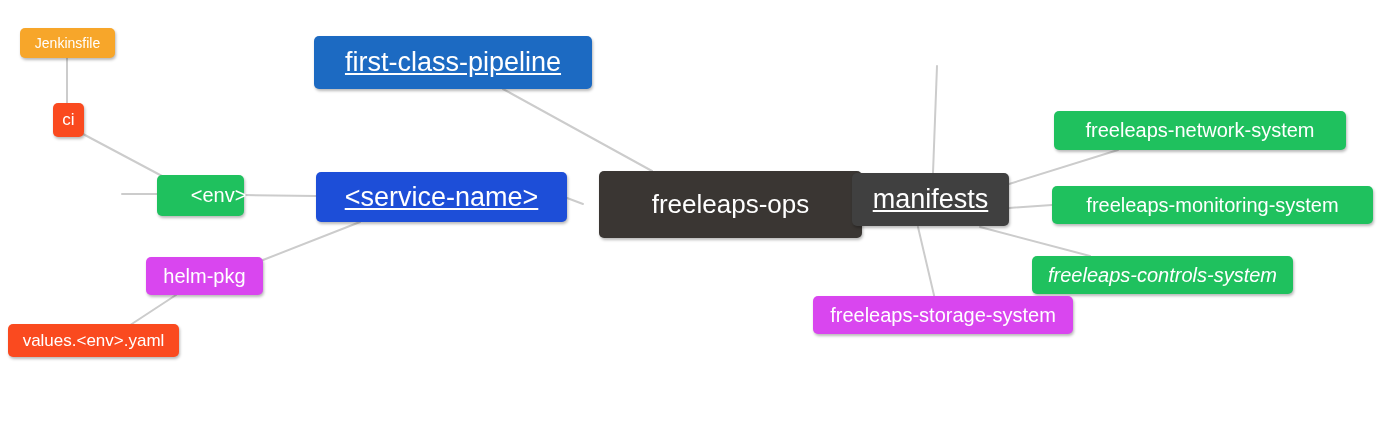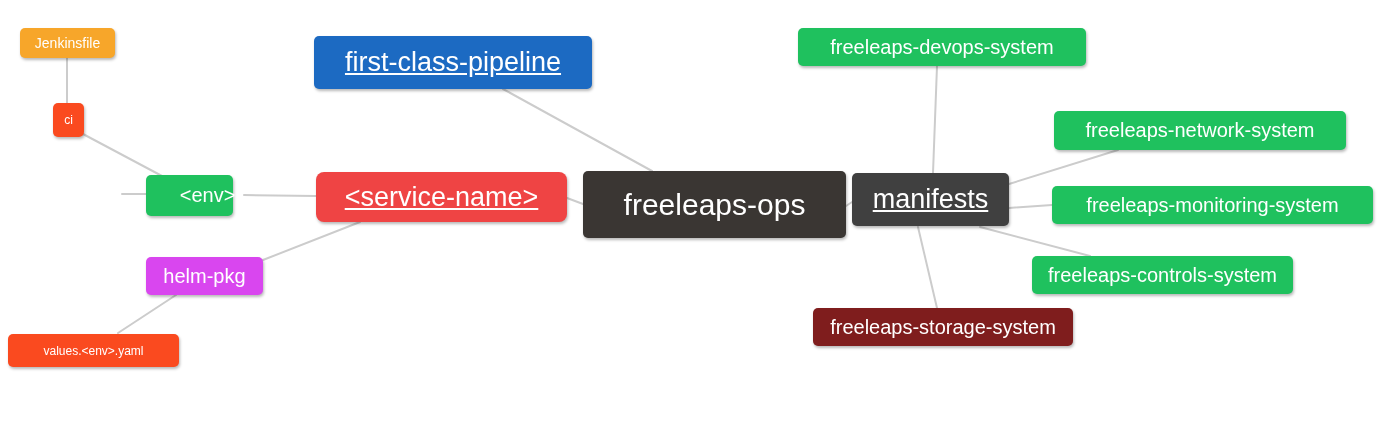--- a/index.html
+++ b/index.html
@@ -33,24 +33,24 @@
     display: flex;
     align-items: center;
     justify-content: center;
     color: #ffffff;
     border-radius: 5px;
     box-shadow: 1px 2px 3px rgba(0,0,0,0.28);
     white-space: nowrap;
     cursor: pointer;
     box-sizing: border-box;
   }
-  .xl { font-size: 30px; }
+  .xl { font-size: 26px; margin-left: 16px; }
   .lg { font-size: 27px; text-decoration: underline; }
   .md { font-size: 20px; }
-  .sm { font-size: 12px; }
+  .sm { font-size: 17px; }
   .xs { font-size: 14px; }
 </style>
 </head>
 <body>
 
 <div class="canvas">
 
   <svg class="edges" width="1390" height="421">
     <line x1="67" y1="58" x2="67" y2="104"></line>
     <line x1="83" y1="134" x2="162" y2="176"></line>
@@ -63,28 +63,27 @@
     <line x1="846" y1="206" x2="852" y2="202"></line>
     <line x1="933" y1="173" x2="937" y2="66"></line>
     <line x1="1009" y1="184" x2="1118" y2="150"></line>
     <line x1="1009" y1="208" x2="1052" y2="205"></line>
     <line x1="980" y1="227" x2="1090" y2="256"></line>
     <line x1="918" y1="227" x2="937" y2="308"></line>
   </svg>
 
   <div class="node xs" style="left: 20px; top: 28px; width: 95px; height: 30px; background: rgb(247, 166, 42);">Jenkinsfile</div>
   <div class="node sm" style="left: 53px; top: 103px; width: 31px; height: 34px; background: rgb(250, 74, 31);">ci</div>
-  <div class="node md" style="left: 146px; top: 175px; width: 87px; height: 41px; background: rgb(31, 193, 94); padding-left: 36px;">&lt;env&gt;</div>
+  <div class="node md" style="left: 157px; top: 175px; width: 87px; height: 41px; background: rgb(31, 193, 94); padding-left: 36px;">&lt;env&gt;</div>
   <div class="node md" style="left: 146px; top: 257px; width: 117px; height: 38px; background: #d946ef;">helm-pkg</div>
-  <div class="node sm" style="left: 8px; top: 334px; width: 171px; height: 33px; background: rgb(250, 74, 31);">values.&lt;env&gt;.yaml</div>
+  <div class="node sm" style="left: 8px; top: 324px; width: 171px; height: 33px; background: rgb(250, 74, 31);">values.&lt;env&gt;.yaml</div>
 
   <div class="node lg" style="left: 314px; top: 36px; width: 278px; height: 53px; background: rgb(28, 106, 194);">first-class-pipeline</div>
-  <div class="node lg" style="left: 316px; top: 172px; width: 251px; height: 50px; background: #ef4444; border-radius: 8px;">&lt;service-name&gt;</div>
+  <div class="node lg" style="left: 316px; top: 172px; width: 251px; height: 50px; background: #1d4ed8;">&lt;service-name&gt;</div>
   <div class="node xl" style="left: 583px; top: 171px; width: 263px; height: 67px; background: rgb(58, 54, 51);">freeleaps-ops</div>
   <div class="node lg" style="left: 852px; top: 173px; width: 157px; height: 53px; background: #404040;">manifests</div>
 
-  <div class="node md" style="left: 798px; top: 28px; width: 288px; height: 38px; background: rgb(31, 193, 94);">freeleaps-devops-system</div>
   <div class="node md" style="left: 1052px; top: 186px; width: 321px; height: 38px; background: rgb(31, 193, 94);">freeleaps-monitoring-system</div>
   <div class="node md" style="left: 1054px; top: 111px; width: 292px; height: 39px; background: rgb(31, 193, 94);">freeleaps-network-system</div>
-  <div class="node md" style="left: 1032px; top: 256px; width: 261px; height: 38px; background: rgb(31, 193, 94);">freeleaps-controls-system</div>
-  <div class="node md" style="left: 813px; top: 308px; width: 260px; height: 38px; background: #7f1d1d;">freeleaps-storage-system</div>
+  <div class="node md" style="left: 1032px; top: 256px; width: 261px; height: 38px; background: rgb(31, 193, 94); font-style: italic;">freeleaps-controls-system</div>
+  <div class="node md" style="left: 813px; top: 296px; width: 260px; height: 38px; background: #d946ef;">freeleaps-storage-system</div>
 
 </div>
 
 </body></html>

